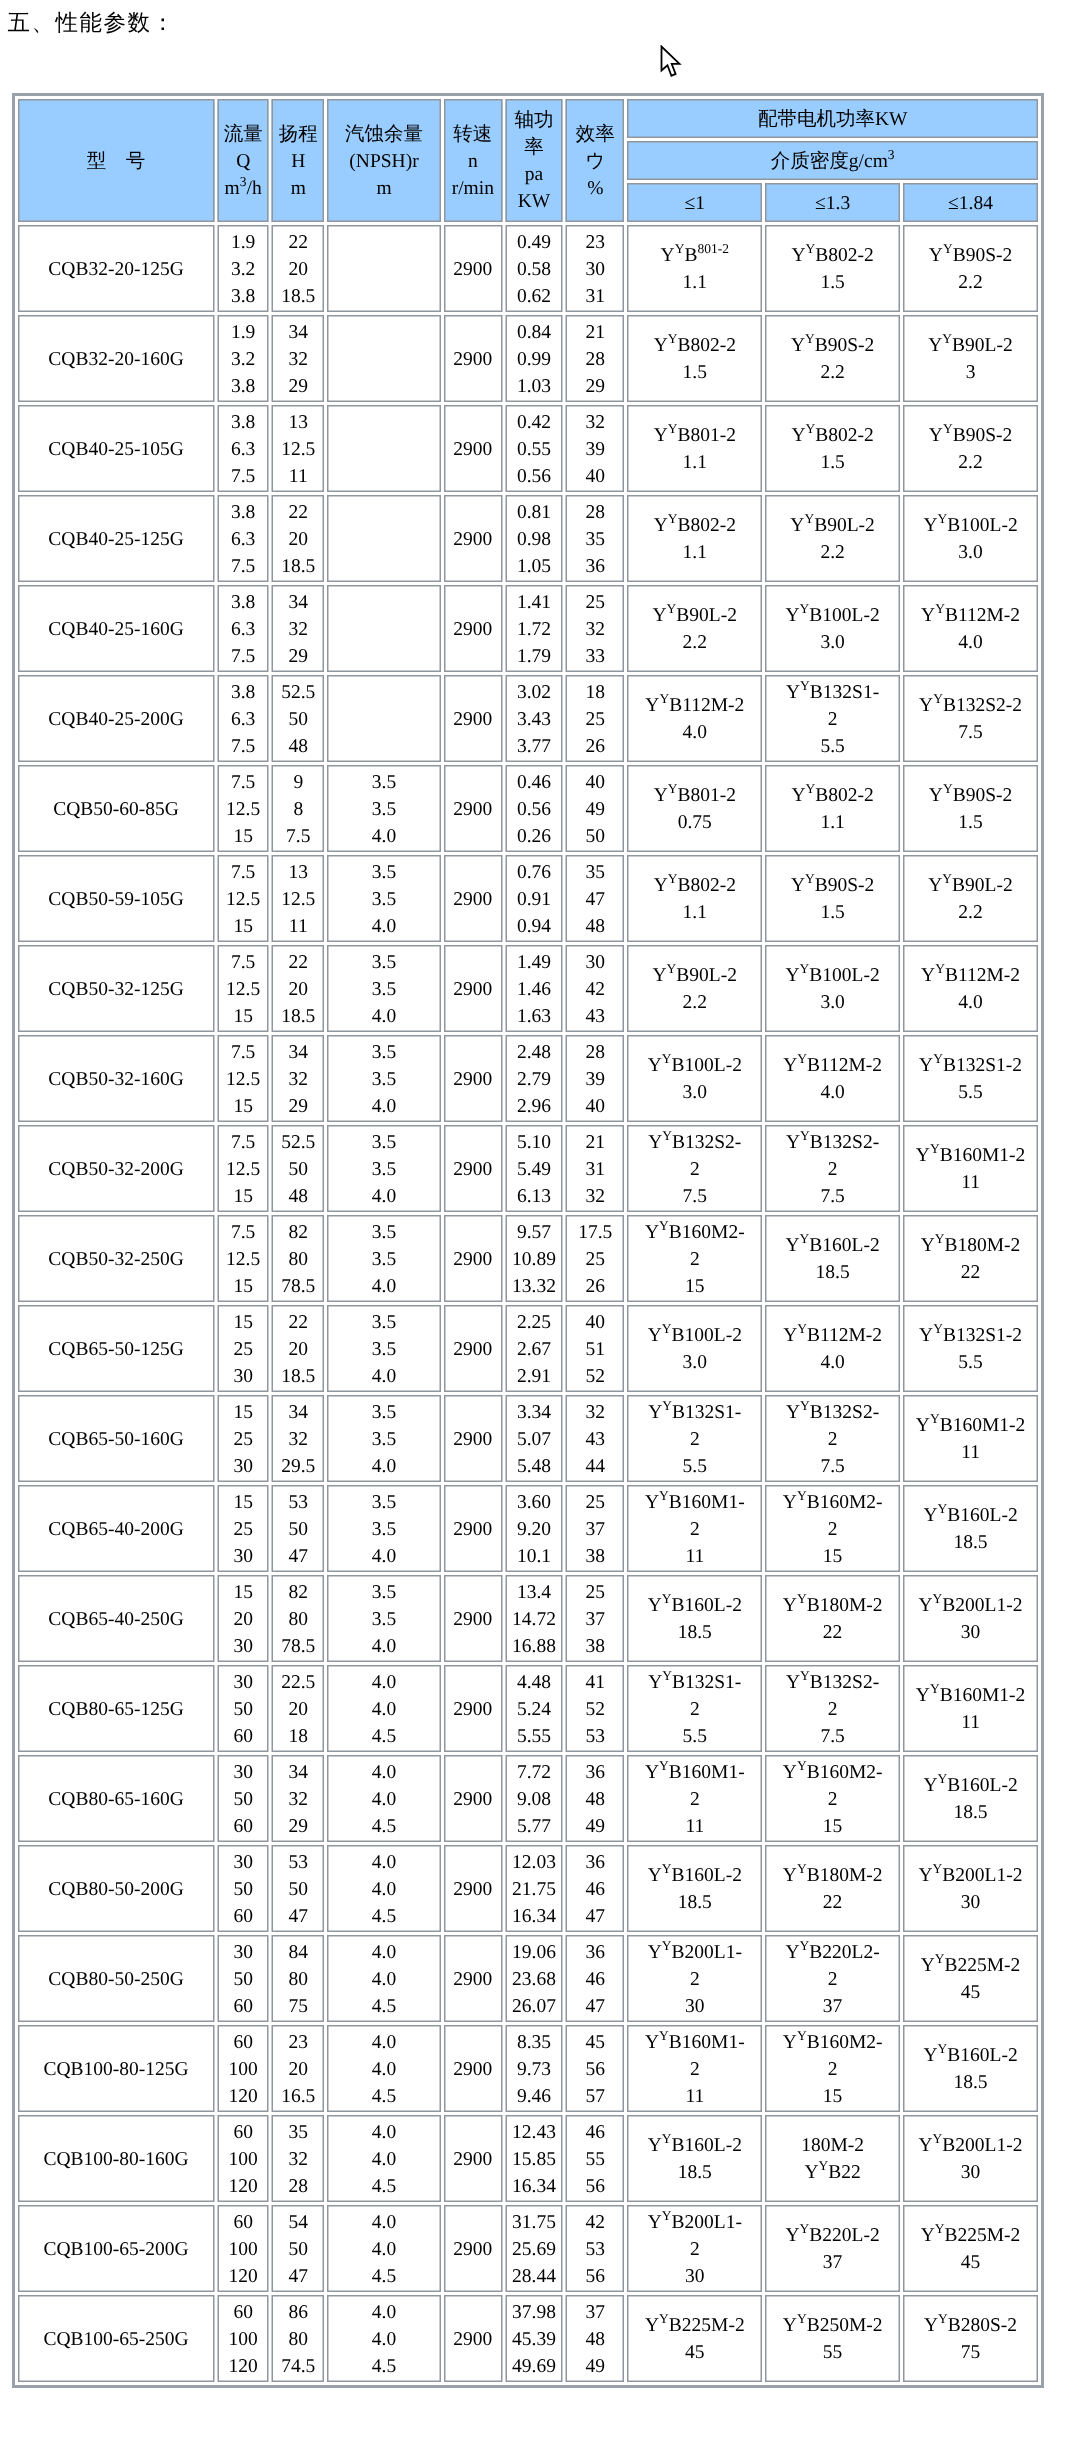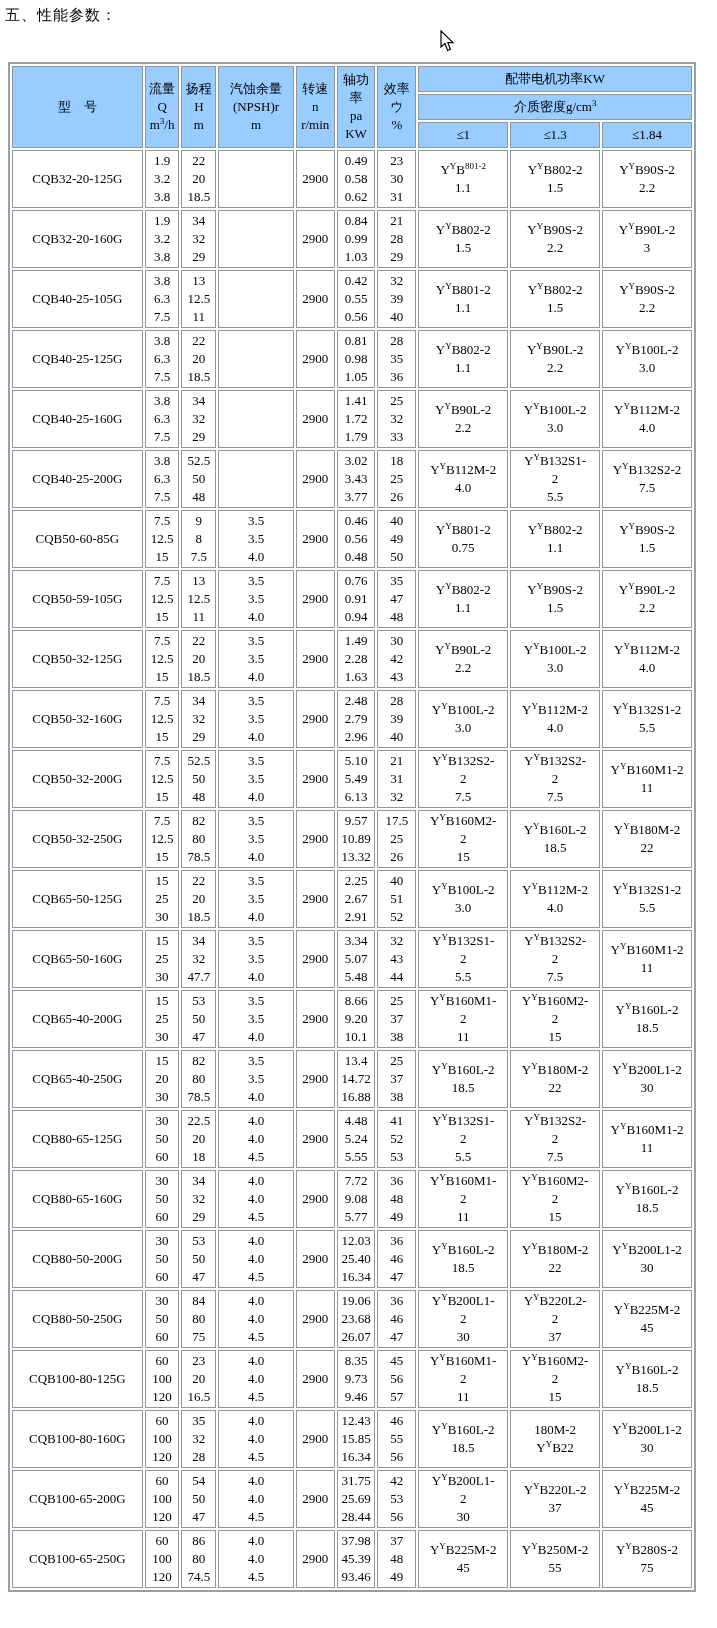--- a/index.html
+++ b/index.html
@@ -367,21 +367,21 @@
           <div class="ln">3.5</div>
           <div class="ln">3.5</div>
           <div class="ln">4.0</div>
         </td>
         <td>
           <div class="ln">2900</div>
         </td>
         <td>
           <div class="ln">0.46</div>
           <div class="ln">0.56</div>
-          <div class="ln">0.48</div>
+          <div class="ln">0.26</div>
         </td>
         <td>
           <div class="ln">40</div>
           <div class="ln">49</div>
           <div class="ln">50</div>
         </td>
         <td>
           <div class="ln">Y<sup>Y</sup>B801-2</div>
           <div class="ln">0.75</div>
         </td>
@@ -456,21 +456,21 @@
         <td>
           <div class="ln">3.5</div>
           <div class="ln">3.5</div>
           <div class="ln">4.0</div>
         </td>
         <td>
           <div class="ln">2900</div>
         </td>
         <td>
           <div class="ln">1.49</div>
-          <div class="ln">2.28</div>
+          <div class="ln">1.46</div>
           <div class="ln">1.63</div>
         </td>
         <td>
           <div class="ln">30</div>
           <div class="ln">42</div>
           <div class="ln">43</div>
         </td>
         <td>
           <div class="ln">Y<sup>Y</sup>B90L-2</div>
           <div class="ln">2.2</div>
@@ -672,21 +672,21 @@
           <div class="ln">CQB65-50-160G</div>
         </td>
         <td>
           <div class="ln">15</div>
           <div class="ln">25</div>
           <div class="ln">30</div>
         </td>
         <td>
           <div class="ln">34</div>
           <div class="ln">32</div>
-          <div class="ln">47.7</div>
+          <div class="ln">29.5</div>
         </td>
         <td>
           <div class="ln">3.5</div>
           <div class="ln">3.5</div>
           <div class="ln">4.0</div>
         </td>
         <td>
           <div class="ln">2900</div>
         </td>
         <td>
@@ -730,21 +730,21 @@
         </td>
         <td>
           <div class="ln">3.5</div>
           <div class="ln">3.5</div>
           <div class="ln">4.0</div>
         </td>
         <td>
           <div class="ln">2900</div>
         </td>
         <td>
-          <div class="ln">8.66</div>
+          <div class="ln">3.60</div>
           <div class="ln">9.20</div>
           <div class="ln">10.1</div>
         </td>
         <td>
           <div class="ln">25</div>
           <div class="ln">37</div>
           <div class="ln">38</div>
         </td>
         <td>
           <div class="ln">Y<sup>Y</sup>B160M1-</div>
@@ -917,21 +917,21 @@
         <td>
           <div class="ln">4.0</div>
           <div class="ln">4.0</div>
           <div class="ln">4.5</div>
         </td>
         <td>
           <div class="ln">2900</div>
         </td>
         <td>
           <div class="ln">12.03</div>
-          <div class="ln">25.40</div>
+          <div class="ln">21.75</div>
           <div class="ln">16.34</div>
         </td>
         <td>
           <div class="ln">36</div>
           <div class="ln">46</div>
           <div class="ln">47</div>
         </td>
         <td>
           <div class="ln">Y<sup>Y</sup>B160L-2</div>
           <div class="ln">18.5</div>
@@ -1148,21 +1148,21 @@
           <div class="ln">4.0</div>
           <div class="ln">4.0</div>
           <div class="ln">4.5</div>
         </td>
         <td>
           <div class="ln">2900</div>
         </td>
         <td>
           <div class="ln">37.98</div>
           <div class="ln">45.39</div>
-          <div class="ln">93.46</div>
+          <div class="ln">49.69</div>
         </td>
         <td>
           <div class="ln">37</div>
           <div class="ln">48</div>
           <div class="ln">49</div>
         </td>
         <td>
           <div class="ln">Y<sup>Y</sup>B225M-2</div>
           <div class="ln">45</div>
         </td>

